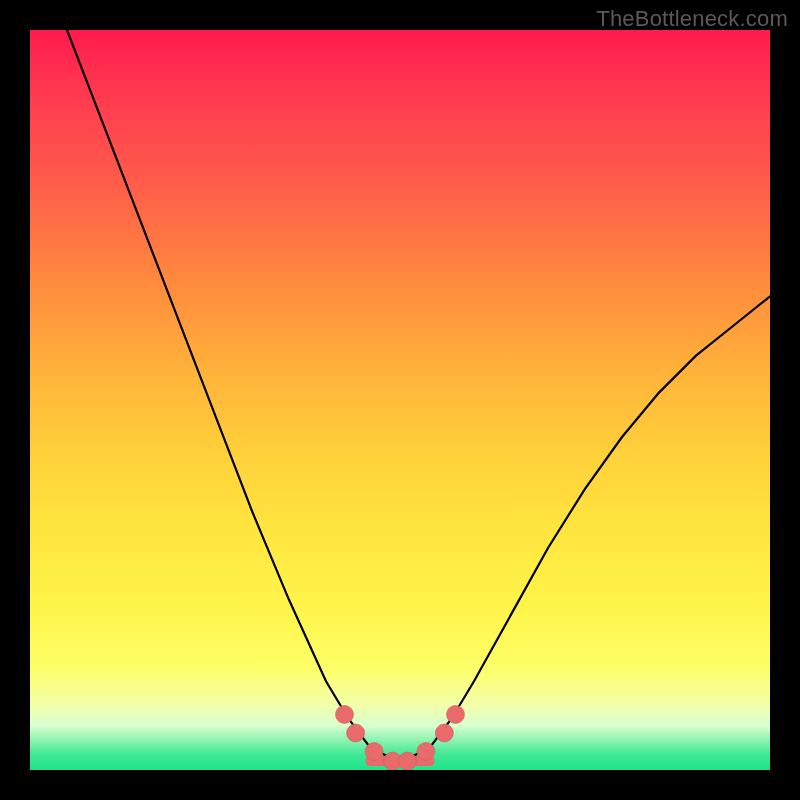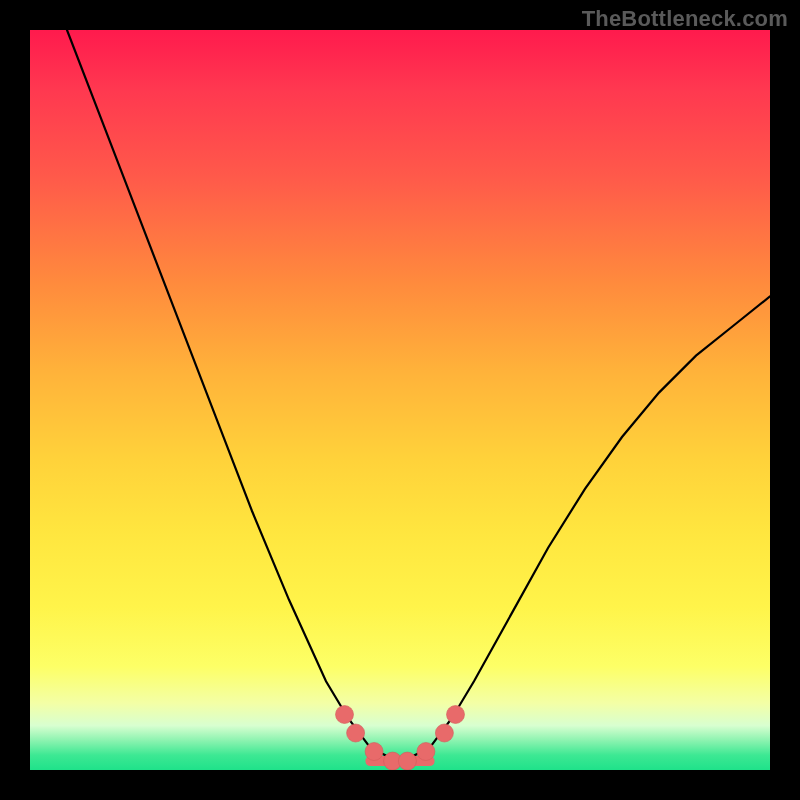--- a/index.html
+++ b/index.html
@@ -40,21 +40,21 @@
       #1fe28a 100%
     );
   }
   .watermark {
     position: absolute;
     top: 6px;
     right: 12px;
     color: #5a5a5a;
     font-size: 22px;
     letter-spacing: 0.2px;
-    font-weight: 700;
+    font-weight: 400;
   }
   svg.curve {
     position: absolute;
     left: 0;
     top: 0;
     width: 740px;
     height: 740px;
   }
   .curve path.main {
     fill: none;

